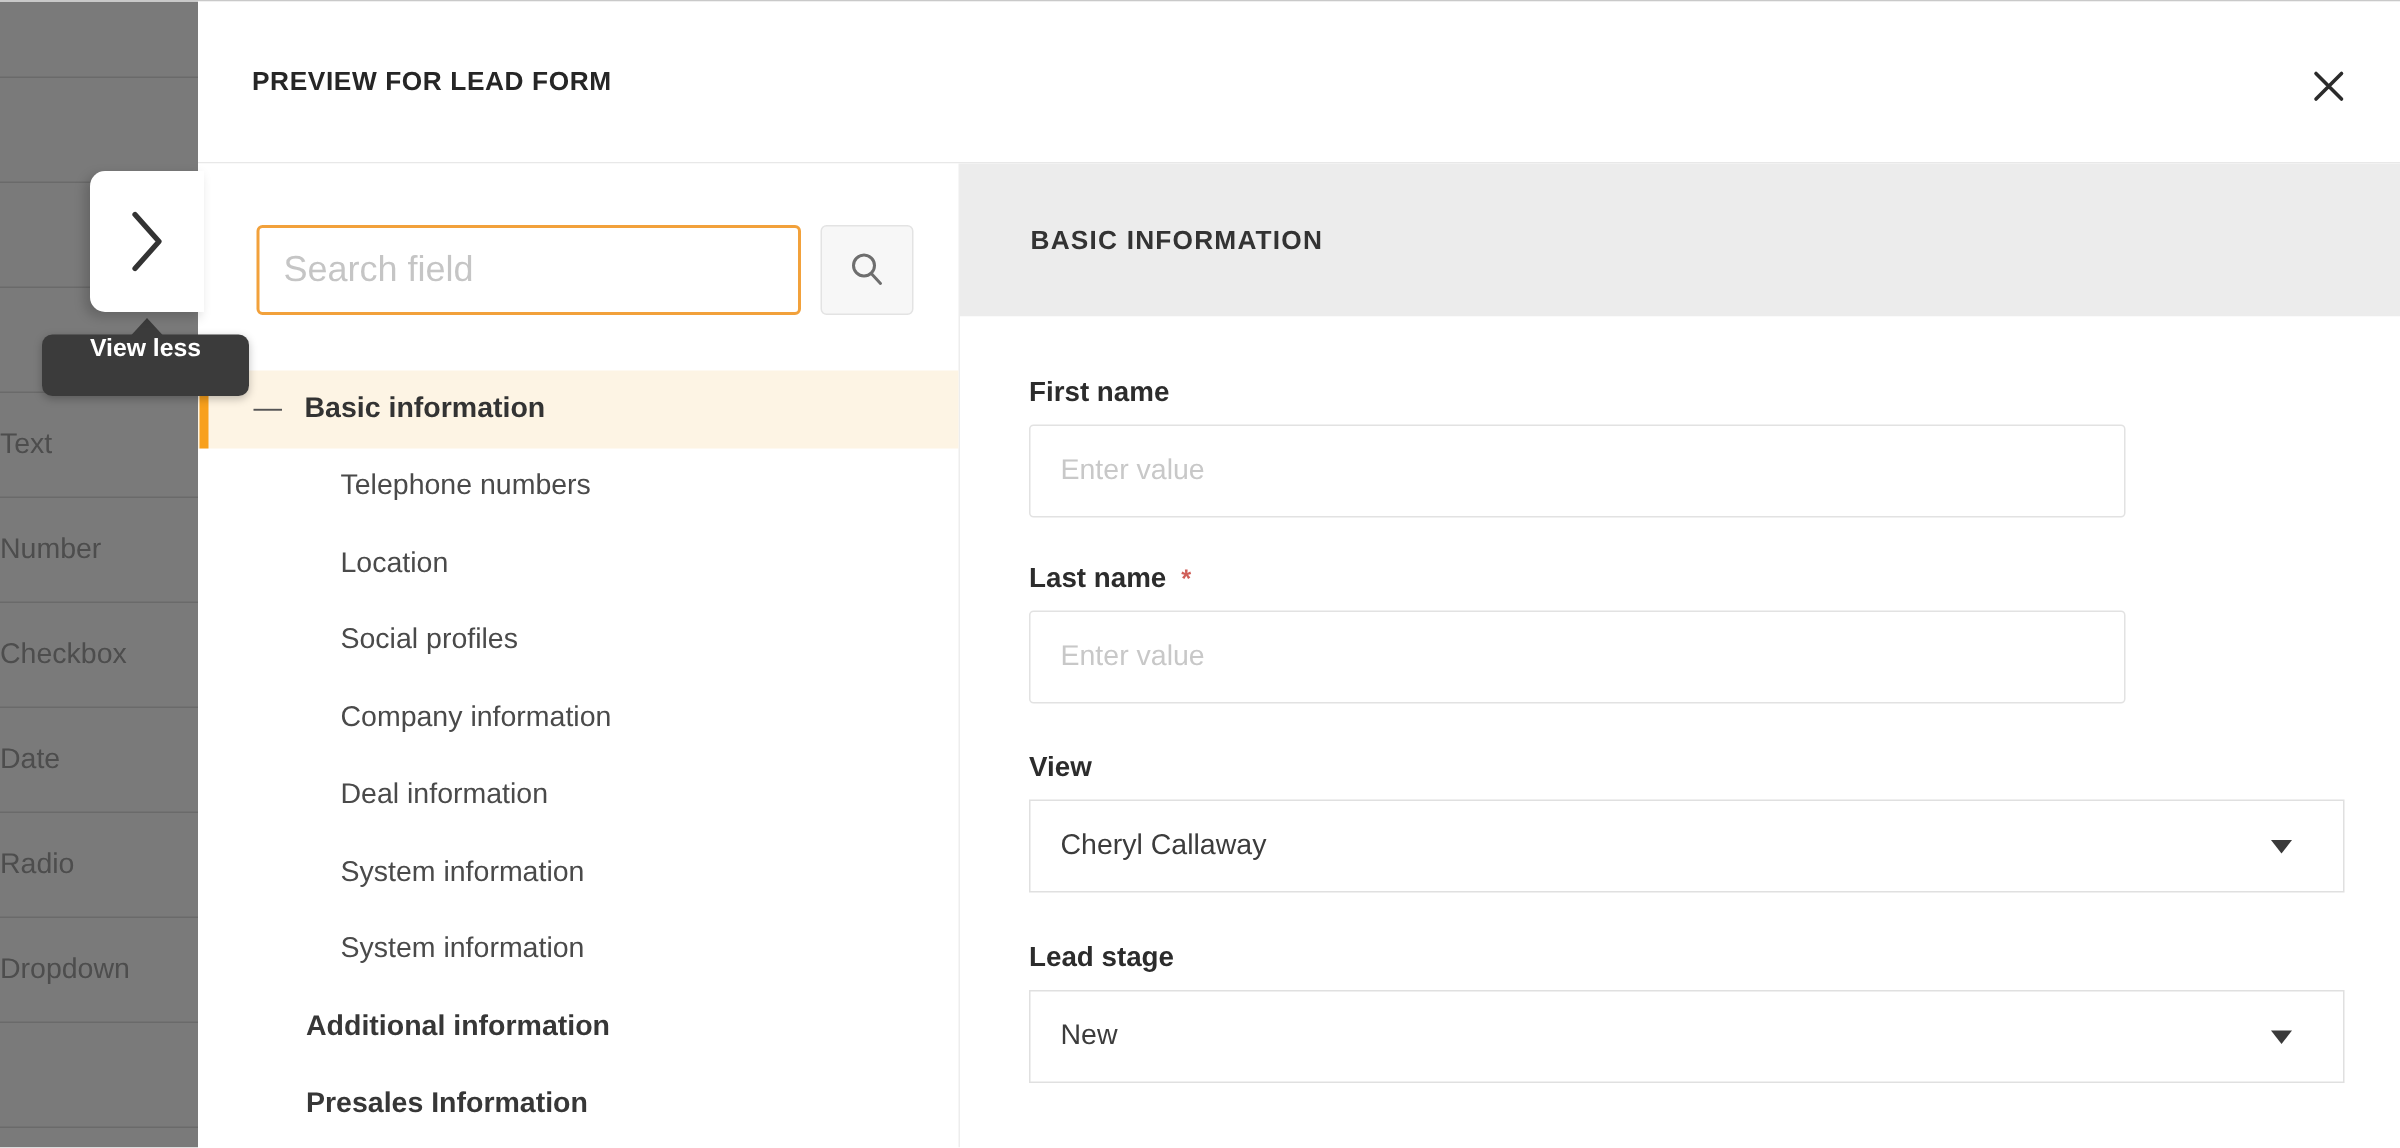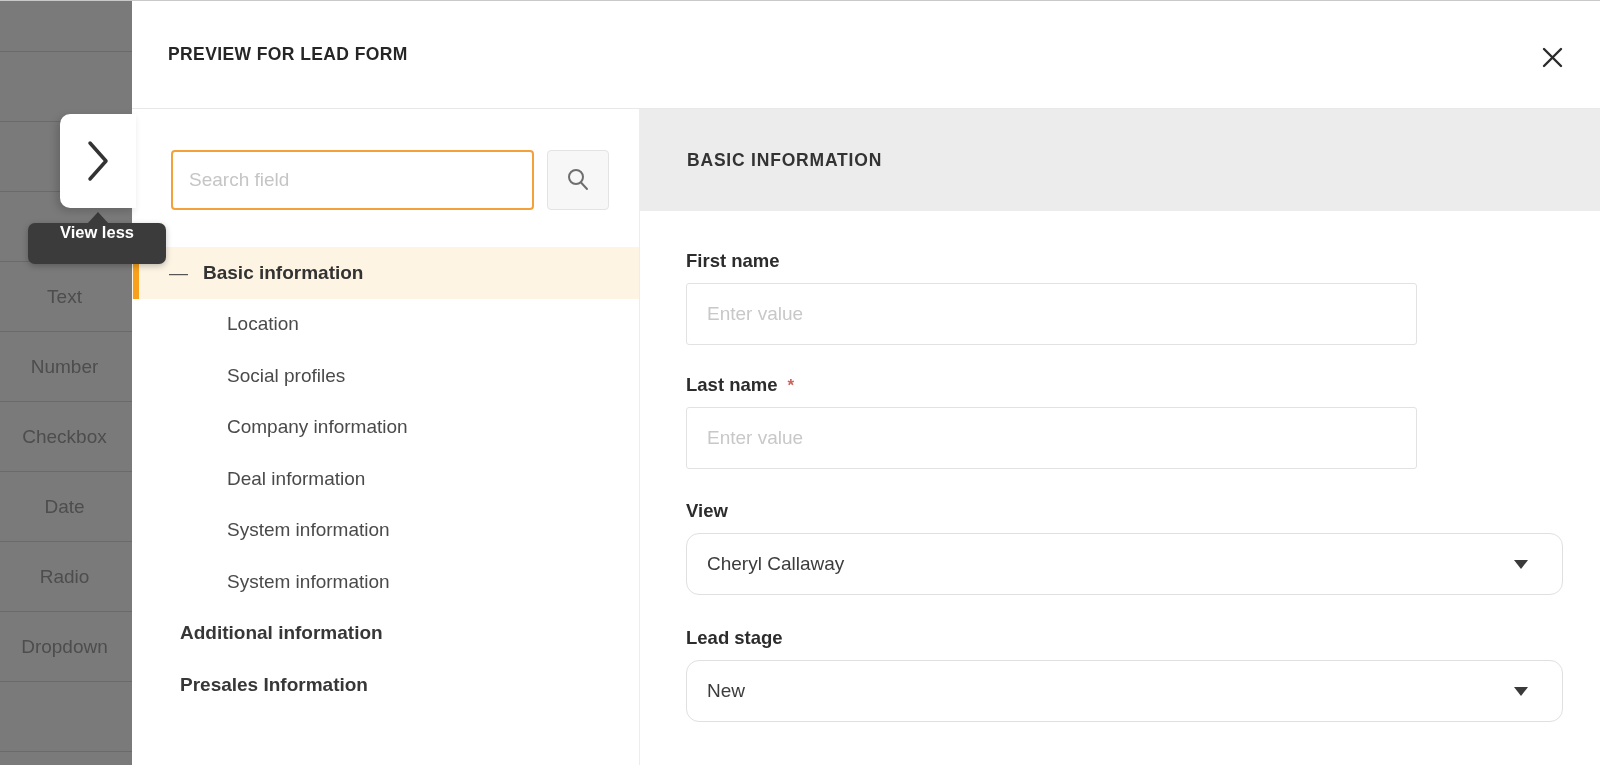--- a/index.html
+++ b/index.html
@@ -5,68 +5,68 @@
   * { margin:0; padding:0; box-sizing:border-box; }
   html,body { width:1600px; height:765px; overflow:hidden; background:#fff;
               font-family:"Liberation Sans","DejaVu Sans",sans-serif; }
   #stage { position:relative; width:1600px; height:765px; overflow:hidden; background:#fff;
            border-top:1px solid #c9c9c9; }
 
   
   .backdrop-sidebar { position:absolute; left:0; top:0; width:132px; height:765px; background:#7a7a7a; }
   .bd-divider { position:absolute; left:0; width:100%; height:1px; background:rgba(0,0,0,0.13); }
   .bd-row { position:absolute; left:0; width:100%; height:70px;
-            border-top:1px solid rgba(0,0,0,0.13); display:flex; align-items:center; justify-content:center; }
+            border-top:1px solid rgba(0,0,0,0.13); display:flex; align-items:center; justify-content:flex-start; }
   .bd-row span { font-size:19px; color:#4d4d4d; padding-right:3px; white-space:nowrap; }
 
   
   .modal { position:absolute; left:132px; top:0; width:1468px; height:765px; background:#fff; }
   .modal-header { position:absolute; left:0; top:0; width:100%; height:108px; background:#fff;
                   border-bottom:1px solid #e8e8e8; }
   .modal-title { position:absolute; left:36px; top:0; line-height:107px; font-size:17.5px; font-weight:700;
                  color:#262626; letter-spacing:0.4px; }
   .close-btn { position:absolute; right:32px; top:40px; width:32px; height:32px; cursor:pointer;
                display:flex; align-items:center; justify-content:center; }
 
   
   .left-panel { position:absolute; left:0; top:108px; width:508px; height:657px; background:#fff;
                 border-right:1px solid #ededed; }
   .search-input { position:absolute; left:39px; top:41px; width:363px; height:60px;
-                  border:2px solid #f2a13b; border-radius:4px; padding:0 16px; font-size:19px; color:#444;
+                  border:2px solid #f2a13b; border-radius:4px; padding:0 16px; font-size:24px; color:#444;
                   outline:none; background:#fff; font-family:inherit; }
   .search-input::placeholder { color:#c5c5c5; }
   .search-btn { position:absolute; left:415px; top:41px; width:62px; height:60px; background:#f7f7f7;
                 border:1px solid #e3e3e3; border-radius:4px; display:flex; align-items:center;
                 justify-content:center; cursor:pointer; }
   .section-list { position:absolute; left:0; top:138px; width:100%; }
   .sec-item { position:relative; height:51.5px; display:flex; align-items:center; font-size:19px;
               color:#4a4a4a; cursor:pointer; }
   .sec-item .lbl { padding-left:95px; }
   .sec-item.sec-bold { font-weight:700; color:#373737; }
-  .sec-item.sec-bold .lbl { padding-left:48px; }
+  .sec-item.sec-bold .lbl { padding-left:72px; }
   .sec-item.sec-active { background:#fdf4e4; font-weight:700; color:#333; }
   .sec-item.sec-active .lbl { padding-left:71px; }
   .sec-item.sec-active .accent-bar { position:absolute; left:1px; top:0; width:6px; height:100%; background:#f8a01c; }
   .sec-item .dash { position:absolute; left:37px; font-weight:400; color:#555; }
 
   
   .right-panel { position:absolute; left:508px; top:108px; width:960px; height:657px; background:#fff; }
   .panel-header { position:absolute; left:0; top:0; width:960px; height:102px; background:#ececec; }
   .panel-header .ph-title { position:absolute; left:47px; top:0; line-height:102px; font-size:17.5px;
                             font-weight:700; color:#333; letter-spacing:0.8px; }
   .form-area { position:absolute; left:0; top:102px; width:960px; height:555px; background:#fff; }
   .field-group { position:absolute; left:46px; width:877px; }
   .field-label { font-size:18.5px; font-weight:700; color:#2c2c2c; height:24px; line-height:24px; }
   .req-star { color:#d0605a; font-size:17px; margin-left:10px; font-weight:700; }
   .text-input { position:absolute; left:0; top:34px; width:731px; height:62px; border:1px solid #e2e2e2;
                 border-radius:3px; padding:0 20px; font-size:19px; color:#444; outline:none;
                 background:#fff; font-family:inherit; }
   .text-input::placeholder { color:#c8c8c8; }
   .select-box { position:absolute; left:0; top:34px; width:877px; height:62px; border:1px solid #e0e0e0;
-                border-radius:13px; background:#fff; display:flex; align-items:center; padding:0 20px;
+                border-radius:0; background:#fff; display:flex; align-items:center; padding:0 20px;
                 font-size:19px; color:#3c3c3c; cursor:pointer; }
   .caret { position:absolute; right:34px; top:50%; margin-top:-4px; width:0; height:0;
            border-left:7px solid transparent; border-right:7px solid transparent;
            border-top:9px solid #3a3a3a; }
   .fg-1 { top:38px; }  .fg-2 { top:162px; }  .fg-3 { top:288px; }  .fg-4 { top:415px; }
 
   
   .flap { position:absolute; left:60px; top:113px; width:76px; height:94px; background:#fff;
           border-radius:10px 0 0 10px; box-shadow:-3px 3px 8px rgba(0,0,0,0.18);
           display:flex; align-items:center; justify-content:center; cursor:pointer; z-index:30; }
@@ -129,20 +129,23 @@
         </svg>
       </div>
 
       <div class="section-list">
         <div class="sec-item sec-active">
           <span class="accent-bar"></span>
           <span class="dash">—</span>
           <span class="lbl">Basic information</span>
         </div>
         <div class="sec-item">
+          <span class="lbl">Telephone numbers</span>
+        </div>
+        <div class="sec-item">
           <span class="lbl">Location</span>
         </div>
         <div class="sec-item">
           <span class="lbl">Social profiles</span>
         </div>
         <div class="sec-item">
           <span class="lbl">Company information</span>
         </div>
         <div class="sec-item">
           <span class="lbl">Deal information</span>

